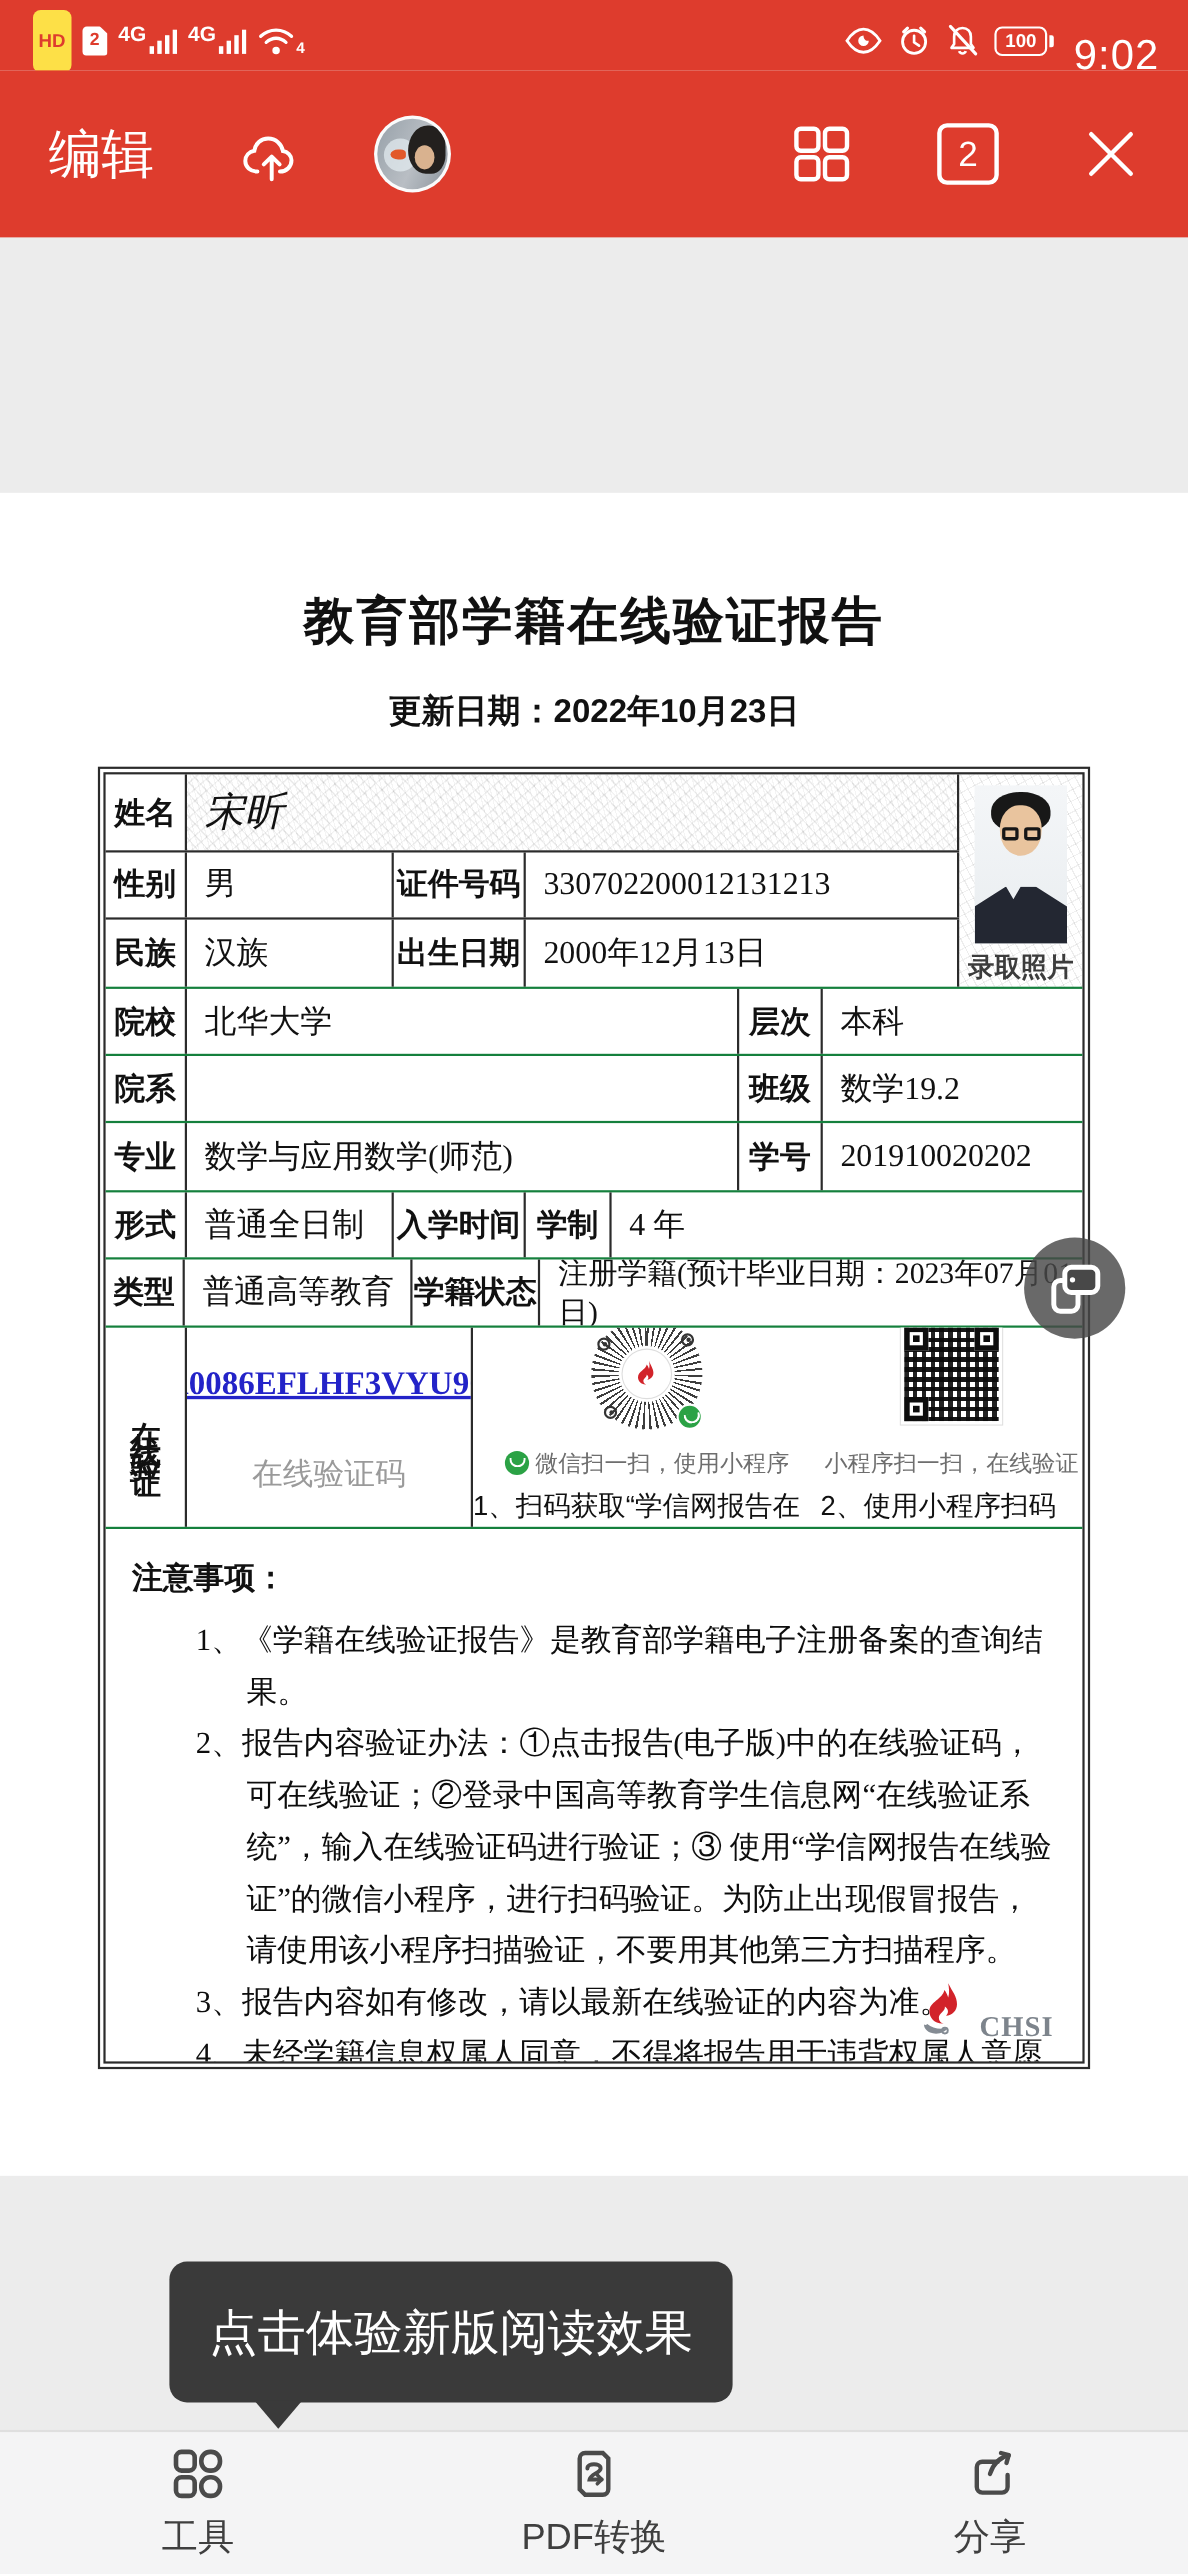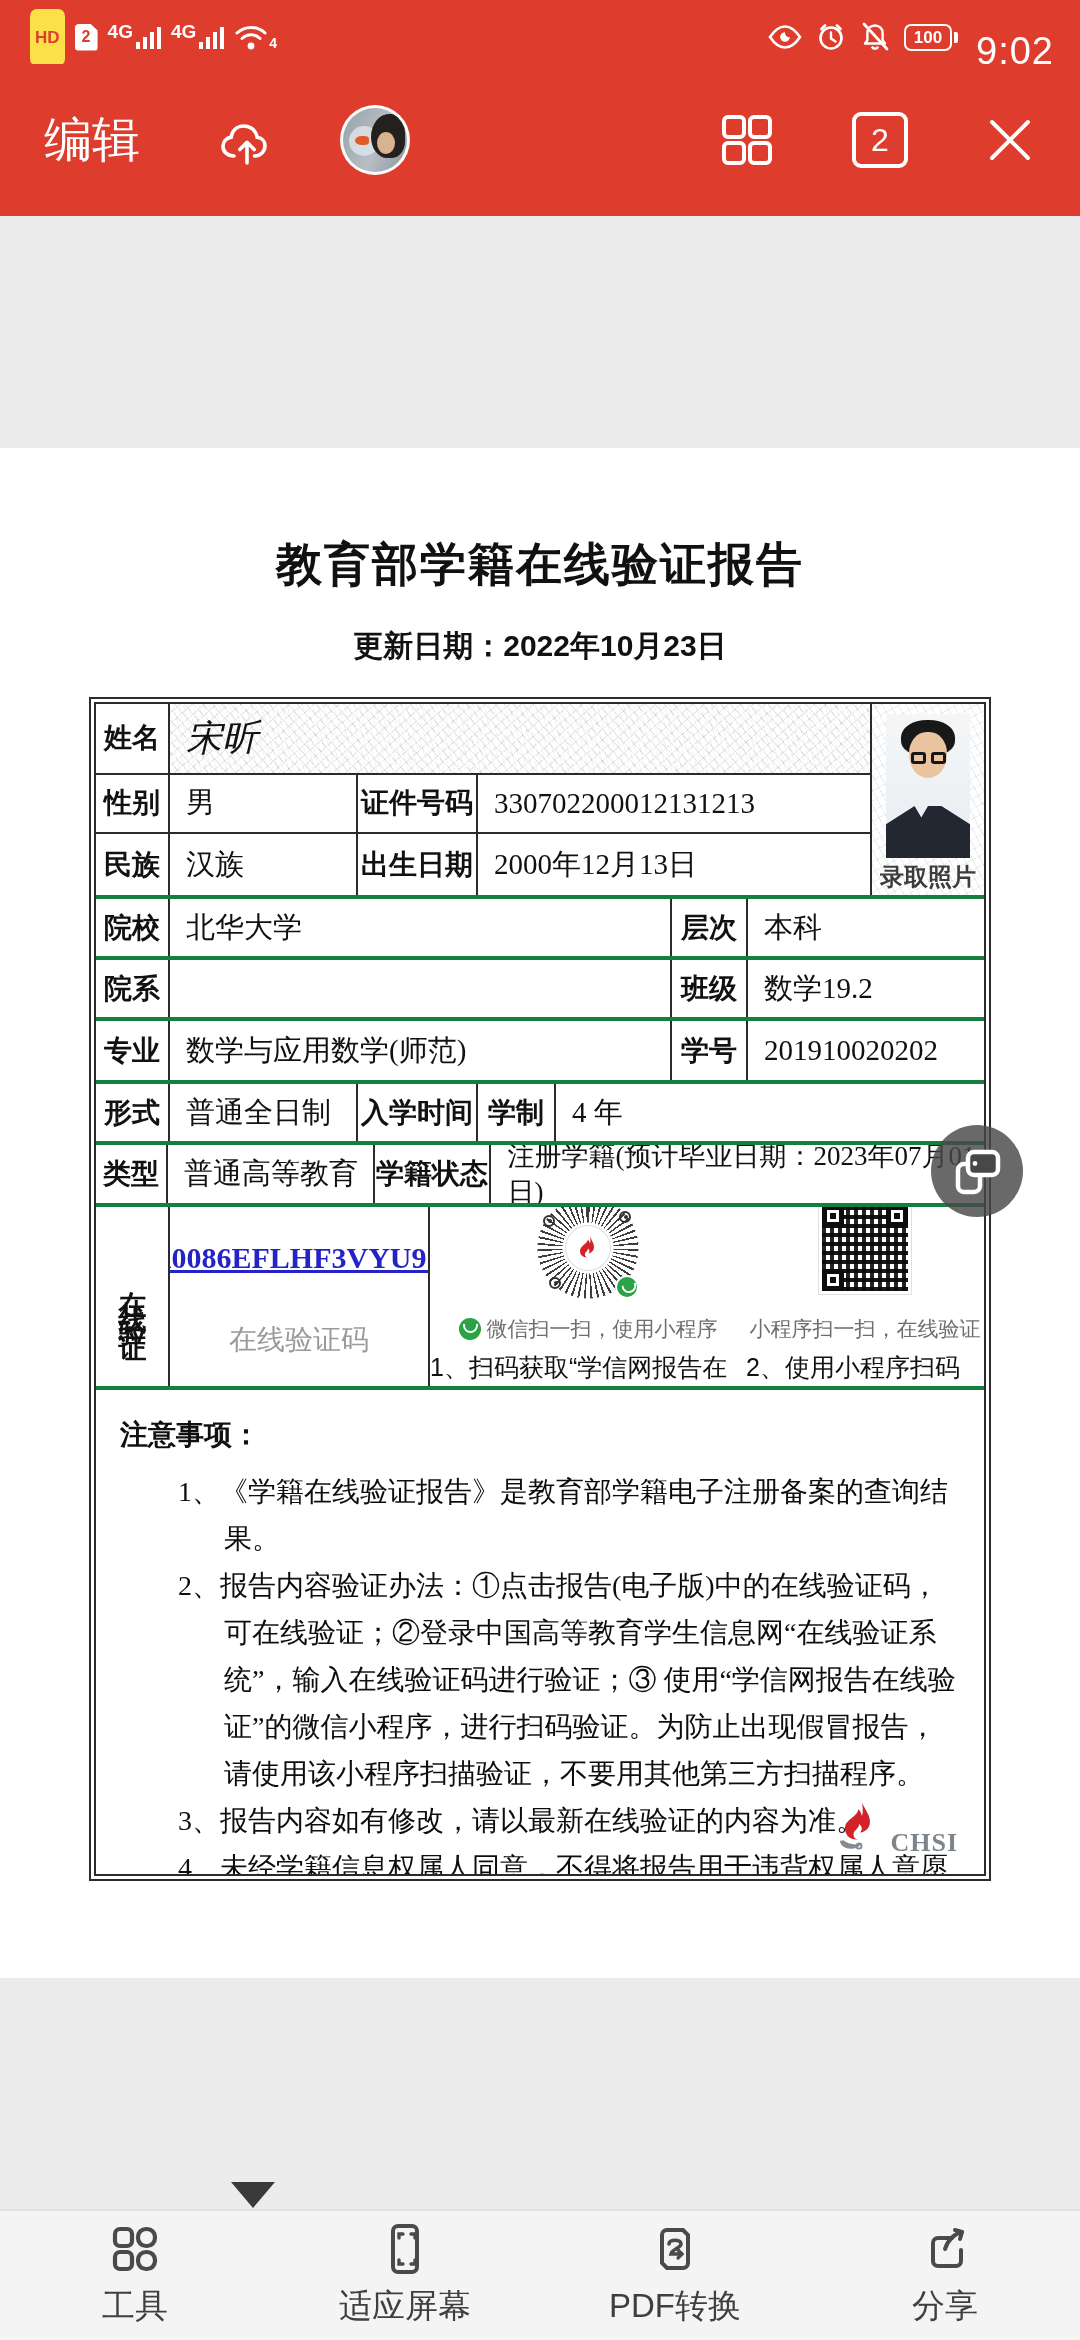--- a/index.html
+++ b/index.html
@@ -43,21 +43,21 @@
 
   
   .content { position:absolute; top:216px; left:0; width:1080px; height:1993px; background:#ECECEC; }
   .page { position:absolute; top:232px; left:0; width:1080px; height:1530px; background:#fff; color:#111; }
   .doc-title { position:absolute; top:86px; left:0; width:100%; text-align:center; font-size:46px; font-weight:bold; letter-spacing:2px; }
   .doc-sub { position:absolute; top:178px; left:0; width:100%; text-align:center; font-size:30px; font-weight:600; }
 
   
   .vtable { position:absolute; top:254px; left:94px; width:892px; border:2px solid #2b2b2b;
     box-shadow:0 0 0 3px #fff, 0 0 0 5px #2b2b2b; background:#fff; }
-  .trow { display:flex; border-bottom:4px solid #15803d; }
+  .trow { display:flex; border-bottom:2px solid #15803d; }
   .vtable > .trow:last-child { border-bottom:none; }
   .tc { border-right:2px solid #2b2b2b; display:flex; align-items:center; overflow:hidden; }
   .tc.nor { border-right:none; }
   .lab { justify-content:center; font-size:28px; font-weight:600; font-family:"Liberation Sans","DejaVu Sans",sans-serif; }
   .val { padding-left:16px; font-family:"Liberation Serif","DejaVu Serif",serif; font-size:29px; }
   .subcol { display:flex; flex-direction:column; }
   .subrow { display:flex; border-bottom:2px solid #2b2b2b; }
   .subcol .subrow:last-child { border-bottom:none; }
   .guilloche { background:
       repeating-linear-gradient(48deg, rgba(40,40,40,.10) 0 1px, transparent 1px 7px),
@@ -377,42 +377,38 @@
     </div>
 
     <button class="float-btn">
       <svg width="58" height="58" viewBox="0 0 58 58">
         <rect x="10" y="22" width="22" height="28" rx="6" fill="none" stroke="#fff" stroke-width="4.5"></rect>
         <rect x="20" y="10" width="30" height="23" rx="6" fill="rgba(72,72,72,1)" stroke="#fff" stroke-width="4.5"></rect>
         <circle cx="27" cy="21.5" r="2.4" fill="#fff"></circle>
       </svg>
     </button>
 
+    <div class="tooltip">
+      <span>点击体验新版阅读效果</span>
+    </div>
     <div class="tip-arrow"></div>
   </div>
 
   <div class="toolbar">
     <div class="tb-item">
       <svg width="54" height="54" viewBox="0 0 54 54">
         <rect x="7" y="7" width="17" height="17" rx="5" fill="none" stroke="#4a4a4a" stroke-width="4.2"></rect>
         <rect x="30" y="7" width="17" height="17" rx="8" fill="none" stroke="#4a4a4a" stroke-width="4.2"></rect>
         <rect x="7" y="30" width="17" height="17" rx="5" fill="none" stroke="#4a4a4a" stroke-width="4.2"></rect>
         <rect x="30" y="30" width="17" height="17" rx="8" fill="none" stroke="#4a4a4a" stroke-width="4.2"></rect>
       </svg>
       <span class="tb-label">工具</span>
     </div>
     <div class="tb-item">
       <svg width="54" height="54" viewBox="0 0 54 54">
-        <rect x="15" y="4" width="24" height="46" rx="5" fill="none" stroke="#4a4a4a" stroke-width="4"></rect>
-        <path d="M21 16v-4h4M33 12h4v4M21 38v4h4M37 38v4h-4" fill="none" stroke="#4a4a4a" stroke-width="3.4" stroke-linecap="round"></path>
-      </svg>
-      <span class="tb-label">适应屏幕</span>
-    </div>
-    <div class="tb-item">
-      <svg width="54" height="54" viewBox="0 0 54 54">
         <path d="M14 13a5 5 0 0 1 5-5h16l5 5v28a5 5 0 0 1-5 5H19l-5-5z" fill="none" stroke="#4a4a4a" stroke-width="4"></path>
         <path d="M21 22c0-5 12-5 12 0 0 4-9 5-10 10h11" fill="none" stroke="#4a4a4a" stroke-width="3.6" stroke-linecap="round"></path>
         <path d="M30 28l4 4-4 4" fill="none" stroke="#4a4a4a" stroke-width="3.2" stroke-linecap="round" stroke-linejoin="round"></path>
       </svg>
       <span class="tb-label">PDF转换</span>
     </div>
     <div class="tb-item">
       <svg width="54" height="54" viewBox="0 0 54 54">
         <path d="M34 16h-14a5 5 0 0 0-5 5v18a5 5 0 0 0 5 5h18a5 5 0 0 0 5-5V28" fill="none" stroke="#4a4a4a" stroke-width="4" stroke-linecap="round"></path>
         <path d="M27 27C30 18 36 12 44 10" fill="none" stroke="#4a4a4a" stroke-width="4" stroke-linecap="round"></path>

